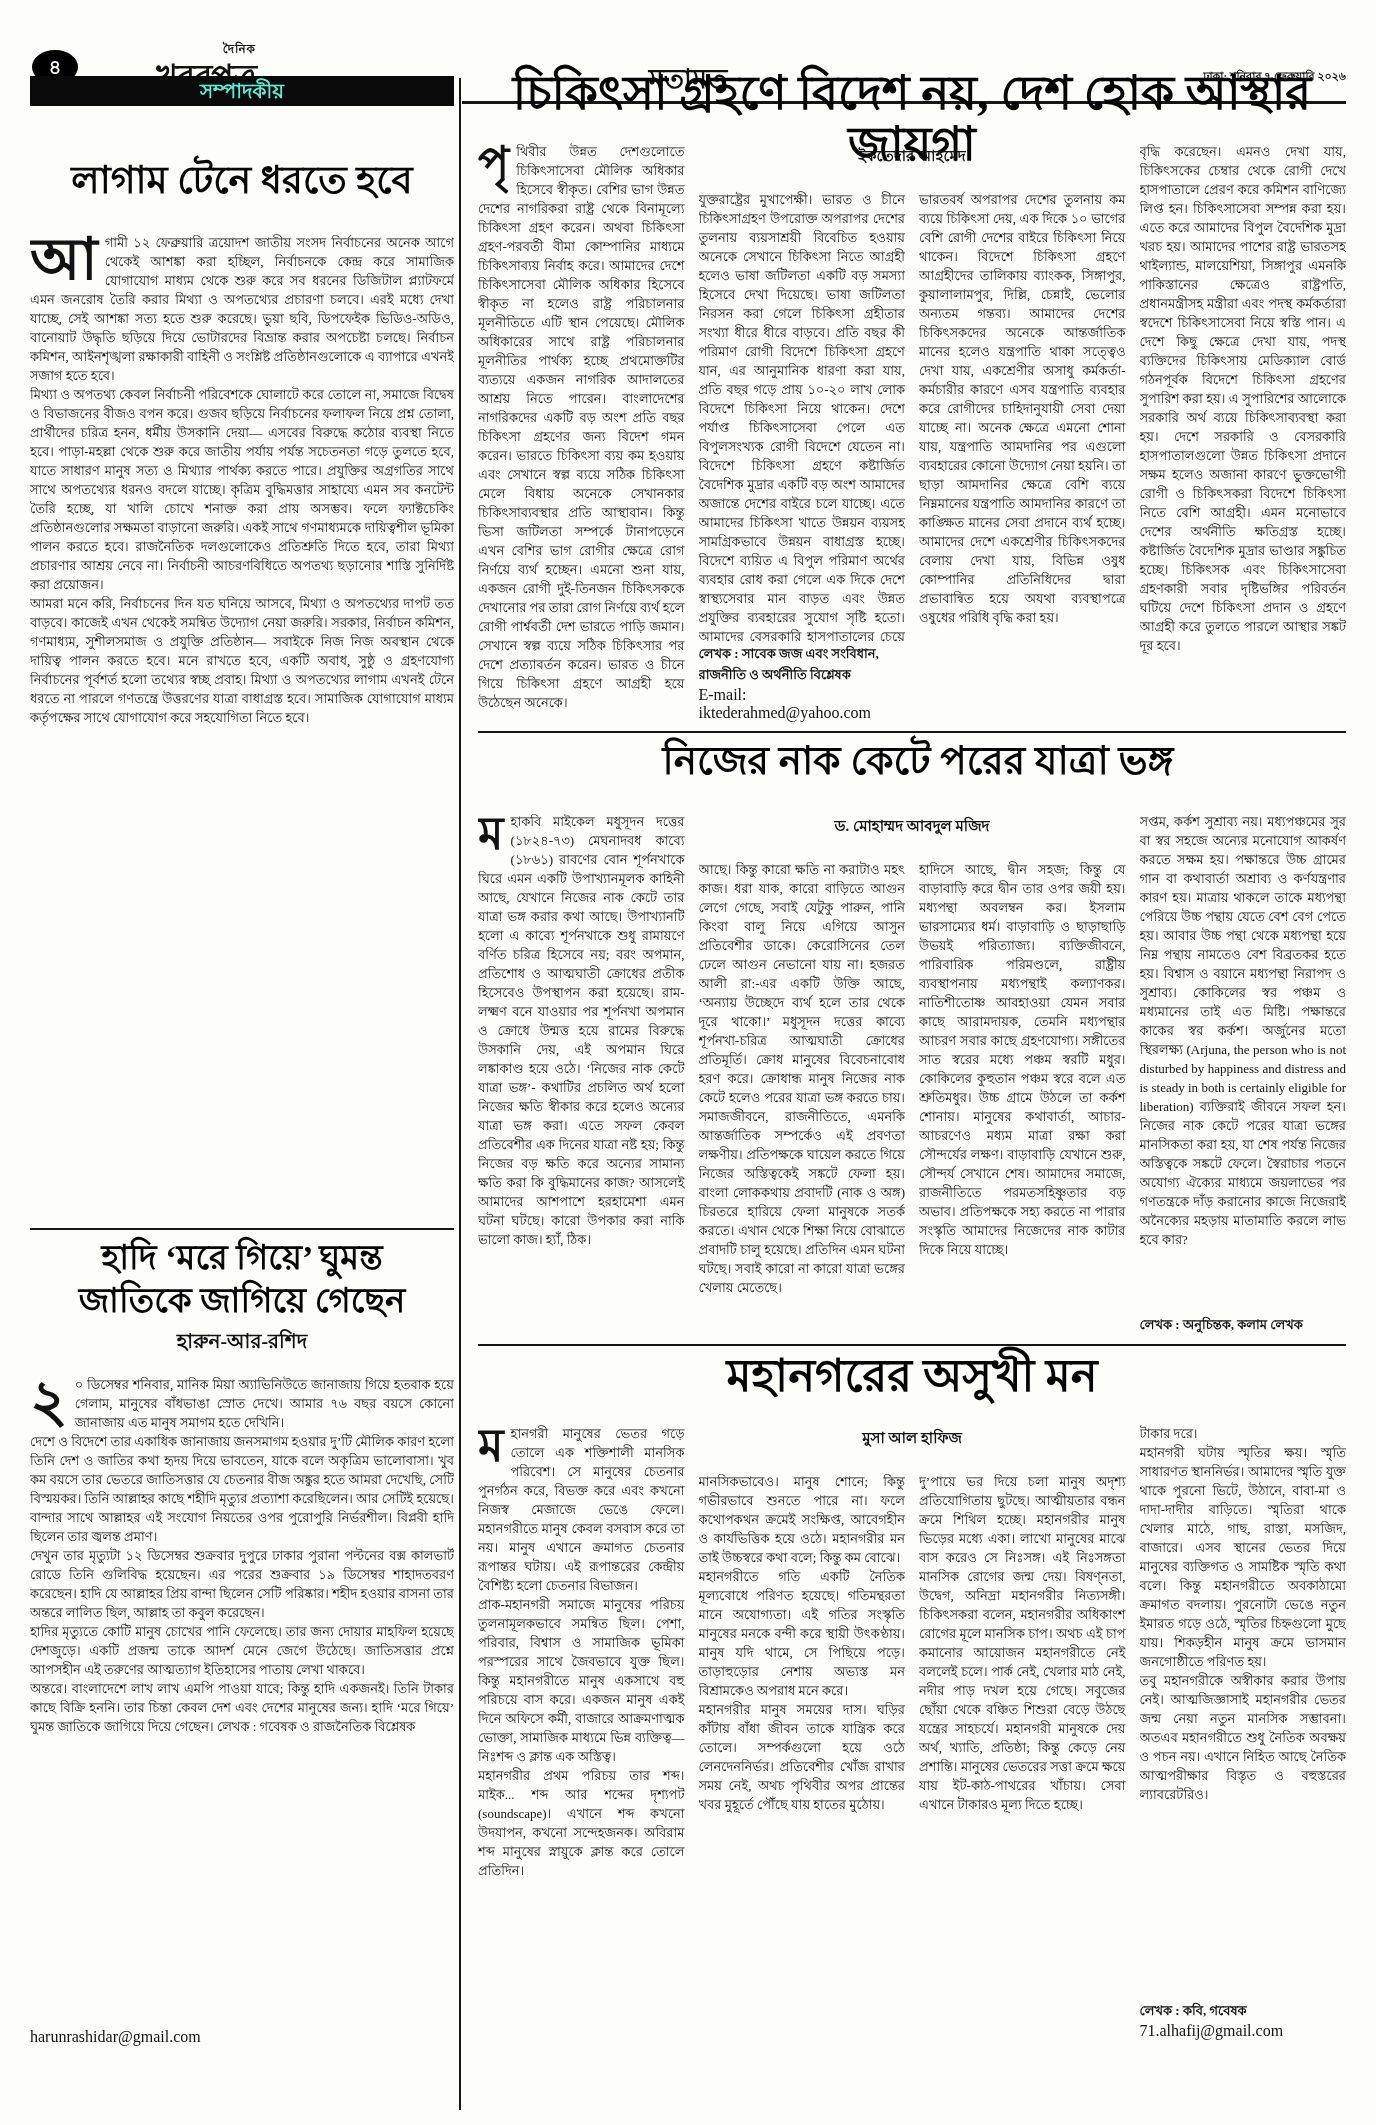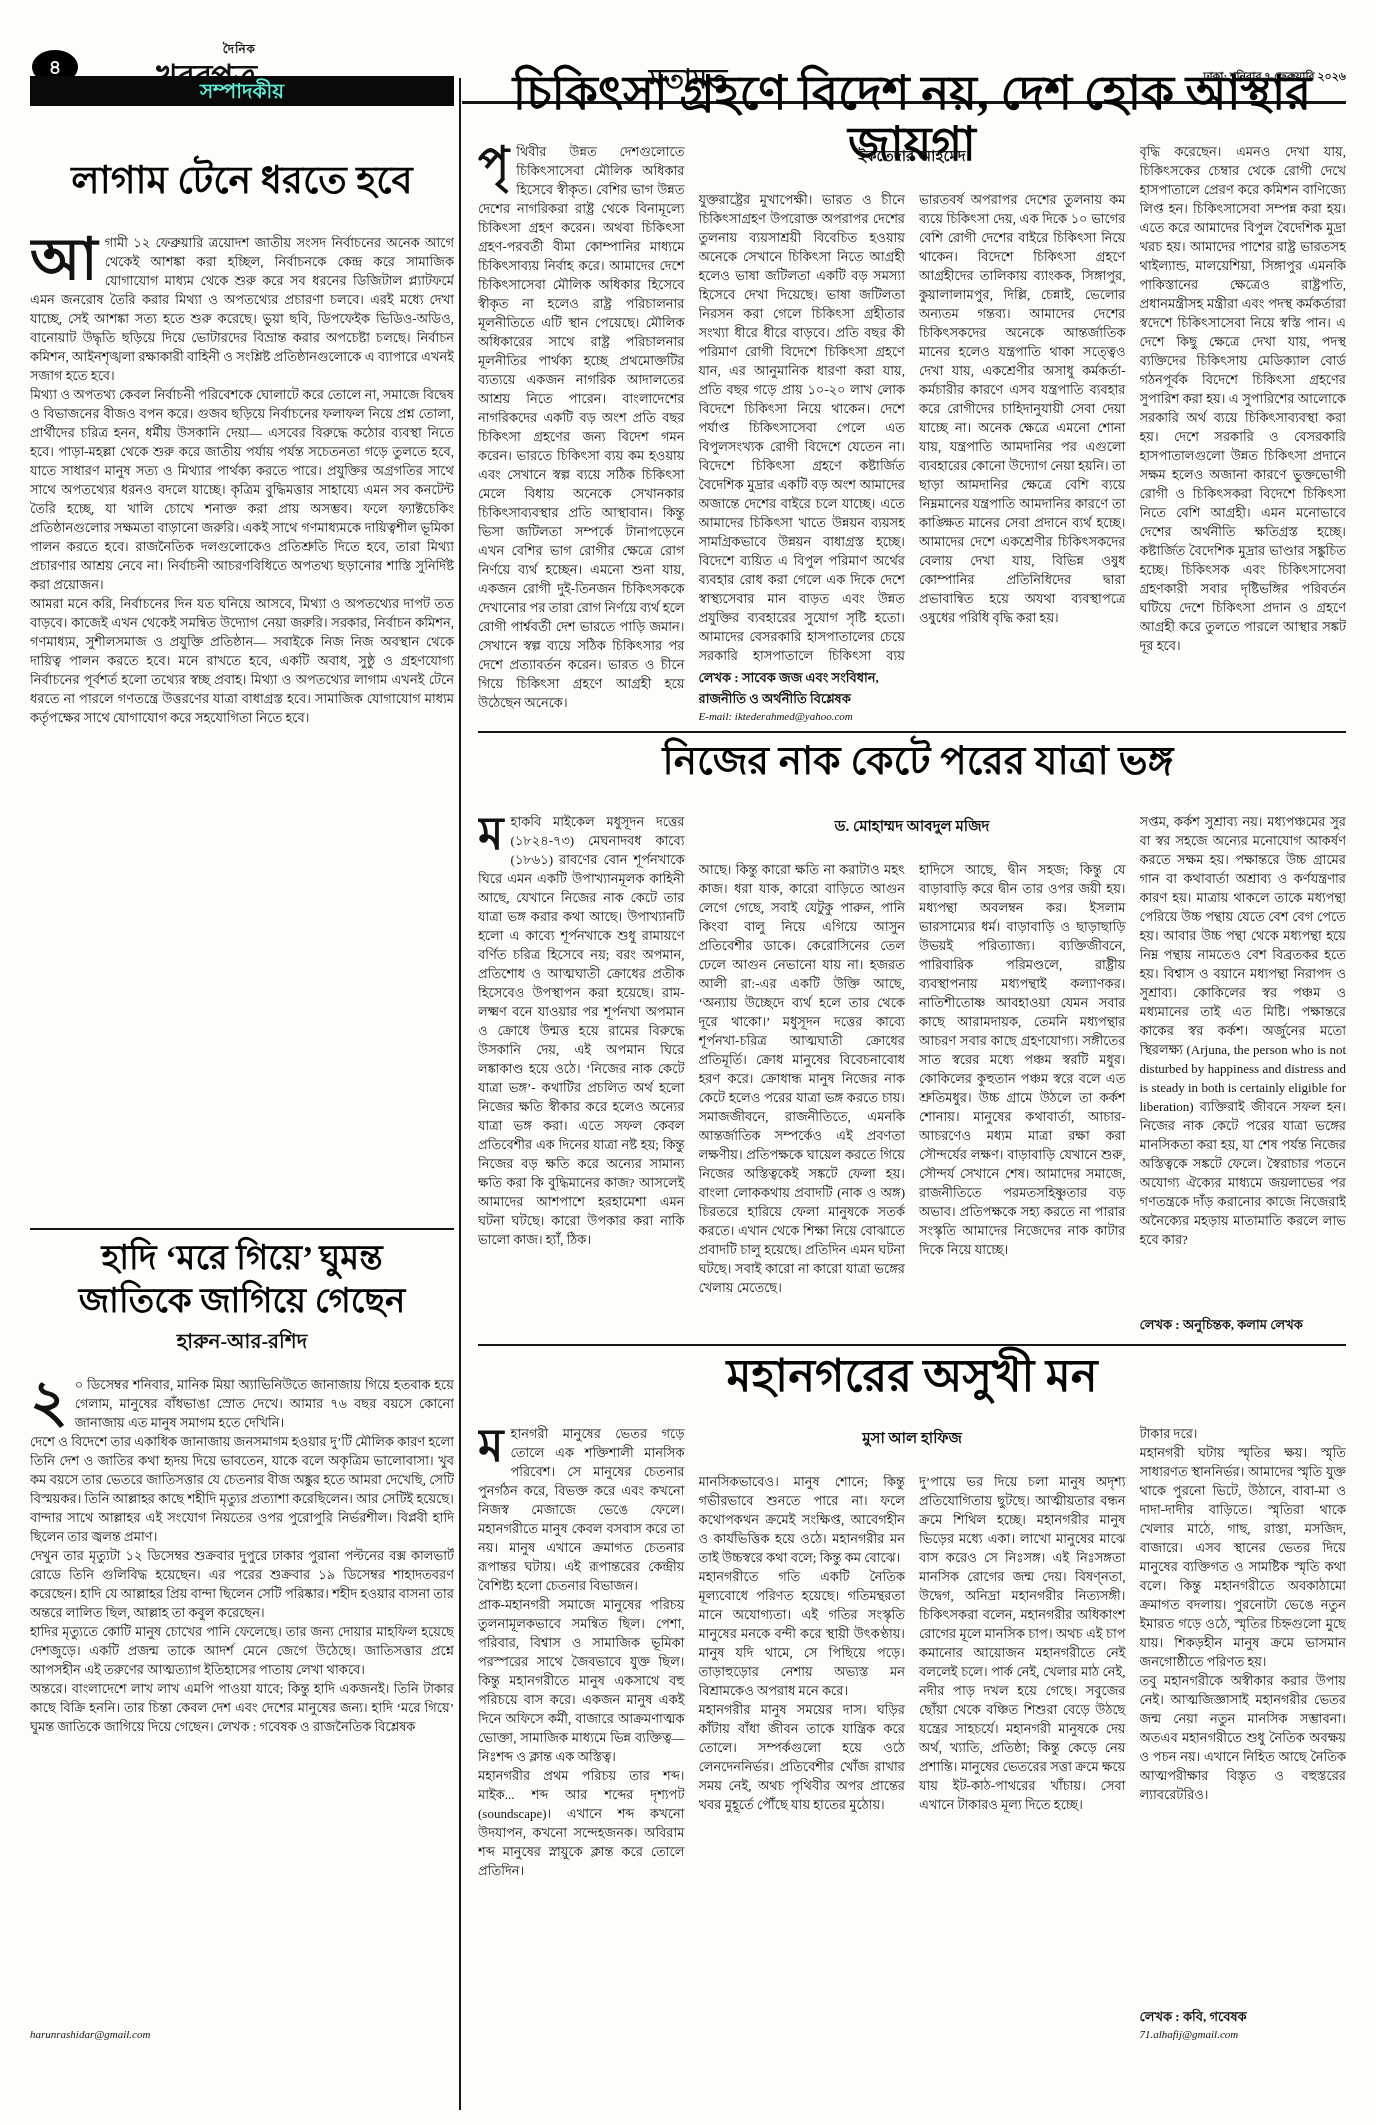--- a/index.html
+++ b/index.html
@@ -31,21 +31,21 @@
   .body-text { font-size:13px; line-height:19px; text-align:justify;
     overflow:hidden; white-space:pre-line; }
   .dropcap { float:left; font-weight:bold; font-size:46px; line-height:0.82;
     padding:3px 7px 0 0; }
   .dropcap.big { font-size:58px; }
   .cols { display:flex; gap:14px; }
   .col { flex:1 1 0; display:flex; flex-direction:column; overflow:hidden; }
   .col .txt { flex:1 1 auto; overflow:hidden; }
   .col.pushed { padding-top:48px; }
   .credit-line { font-size:13px; font-weight:bold; text-align:left; padding-top:2px; }
-  .email-line { font-size:11px; font-family:"Liberation Serif",serif;font-style:italic; }
+  .email-line { font-size:16px; font-family:"Liberation Serif",serif; }
   .byline-straddle { position:absolute; top:2px; left:50%; transform:translateX(-50%);
     width:46%; text-align:center; font-weight:bold; font-size:15px; }
 </style>
 </head>
 <body>
 
 <div class="page">
 
   <div class="abs pg-oval">৪</div>
   <div class="abs logo-wrap">

